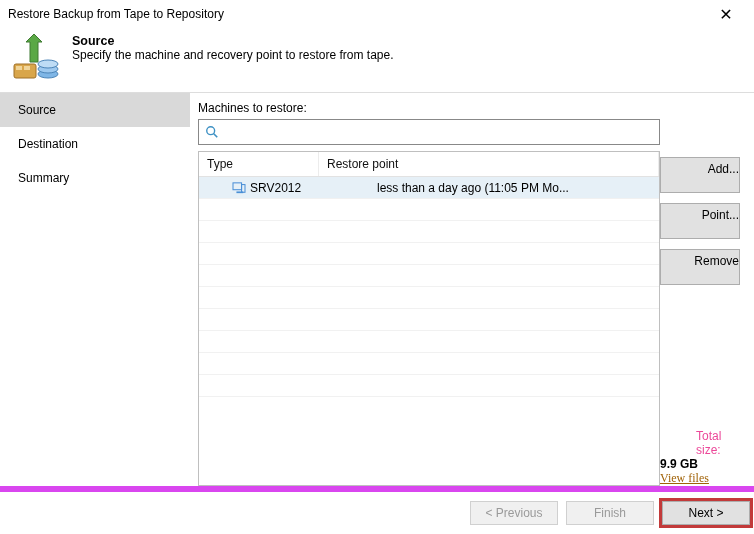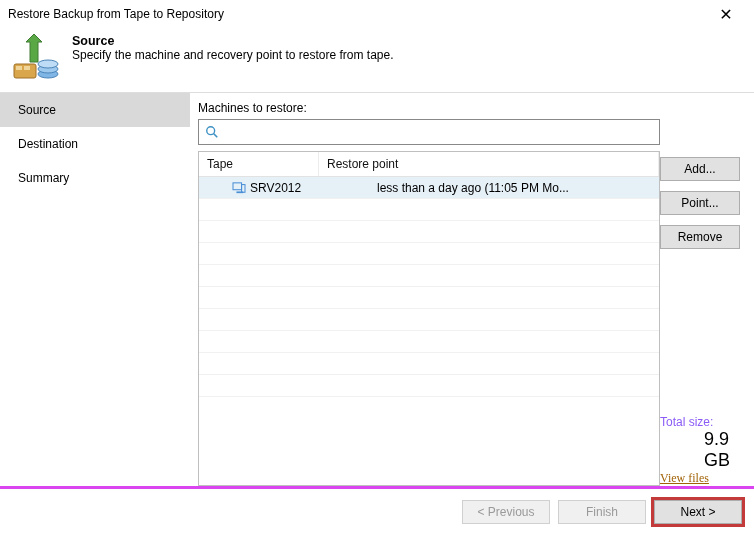--- a/index.html
+++ b/index.html
@@ -36,28 +36,28 @@
   .thead { display: flex; background: #fff; border-bottom: 1px solid #e2e2e2; }
   .th { padding: 5px 8px; color: #111; border-right: 1px solid #ececec; }
   .col-name { width: 120px; }
   .col-rest { flex: 1; }
   .tbody { flex: 1; display: flex; flex-direction: column; }
   .trow { display: flex; height: 22px; align-items: center; border-bottom: 1px solid #f1f1f1; }
   .trow.sel { background: #e6f0f7; }
   .td { padding: 2px 8px; white-space: nowrap; overflow: hidden; text-overflow: ellipsis; display: flex; align-items: center; gap: 4px; margin-left: 25px; }
   .machine-icon { width: 14px; height: 12px; color: #4a8fd6; }
 
-  .side-btn { height: 24px; border: 1px solid #adadad; background: #e1e1e1; text-align: center; line-height: 22px; cursor: pointer; }
+  .side-btn { height: 36px; border: 1px solid #adadad; background: #e1e1e1; text-align: right; line-height: 22px; cursor: pointer; }
 
   .totals { margin-top: auto; padding-top: 8px; }
-  .totals .line1 { color: #8b5cf6; }
-  .totals .line2 { font-weight: 400; font-size: 18px; margin-left: 44px; }
+  .totals .line1 { color: #ec4899; margin-left: 36px; }
+  .totals .line2 { font-weight: 700; font-size: 12px; }
   .totals a { color: #a16207; text-decoration: underline; cursor: pointer; font-family: Liberation Serif, serif; }
 
-  .footer { height: 48px; display: flex; align-items: center; justify-content: flex-end; gap: 8px; padding: 0 12px; border-top: 3px solid #d946ef; }
+  .footer { height: 48px; display: flex; align-items: center; justify-content: flex-end; gap: 8px; padding: 0 4px; border-top: 6px solid #d946ef; }
   .wiz-btn { min-width: 88px; height: 24px; border: 1px solid #adadad; background: #e1e1e1; text-align: center; line-height: 22px; cursor: pointer; }
   .wiz-btn.disabled { color: #9a9a9a; background: #f0f0f0; border-color: #d0d0d0; cursor: default; }
   .wiz-btn.primary { outline: 3px solid #c23a3a; outline-offset: 0; }
 </style>
 </head>
 <body>
 
 <div class="window">
 
   <div class="title-bar">
@@ -98,21 +98,21 @@
 
         <div class="search-box">
           <svg class="search-icon" viewBox="0 0 16 16">
             <circle cx="6.5" cy="6.5" r="4.5" fill="none" stroke="#3e91c4" stroke-width="1.6"></circle>
             <line x1="10" y1="10" x2="14" y2="14" stroke="#3e91c4" stroke-width="1.8"></line>
           </svg>
         </div>
 
         <div class="table-wrap">
           <div class="thead">
-            <div class="th col-name">Tape</div>
+            <div class="th col-name">Type</div>
             <div class="th col-rest">Restore point</div>
           </div>
           <div class="tbody">
             <div class="trow sel">
               <div class="td col-name">
                 <svg class="machine-icon" viewBox="0 0 16 14">
                   <rect x="1" y="1" width="10" height="8" fill="none" stroke="#4a8fd6" stroke-width="1.2"></rect>
                   <rect x="5" y="11" width="8" height="2" fill="#4a8fd6"></rect>
                   <rect x="11" y="3" width="4" height="9" fill="none" stroke="#4a8fd6" stroke-width="1.2"></rect>
                 </svg>

